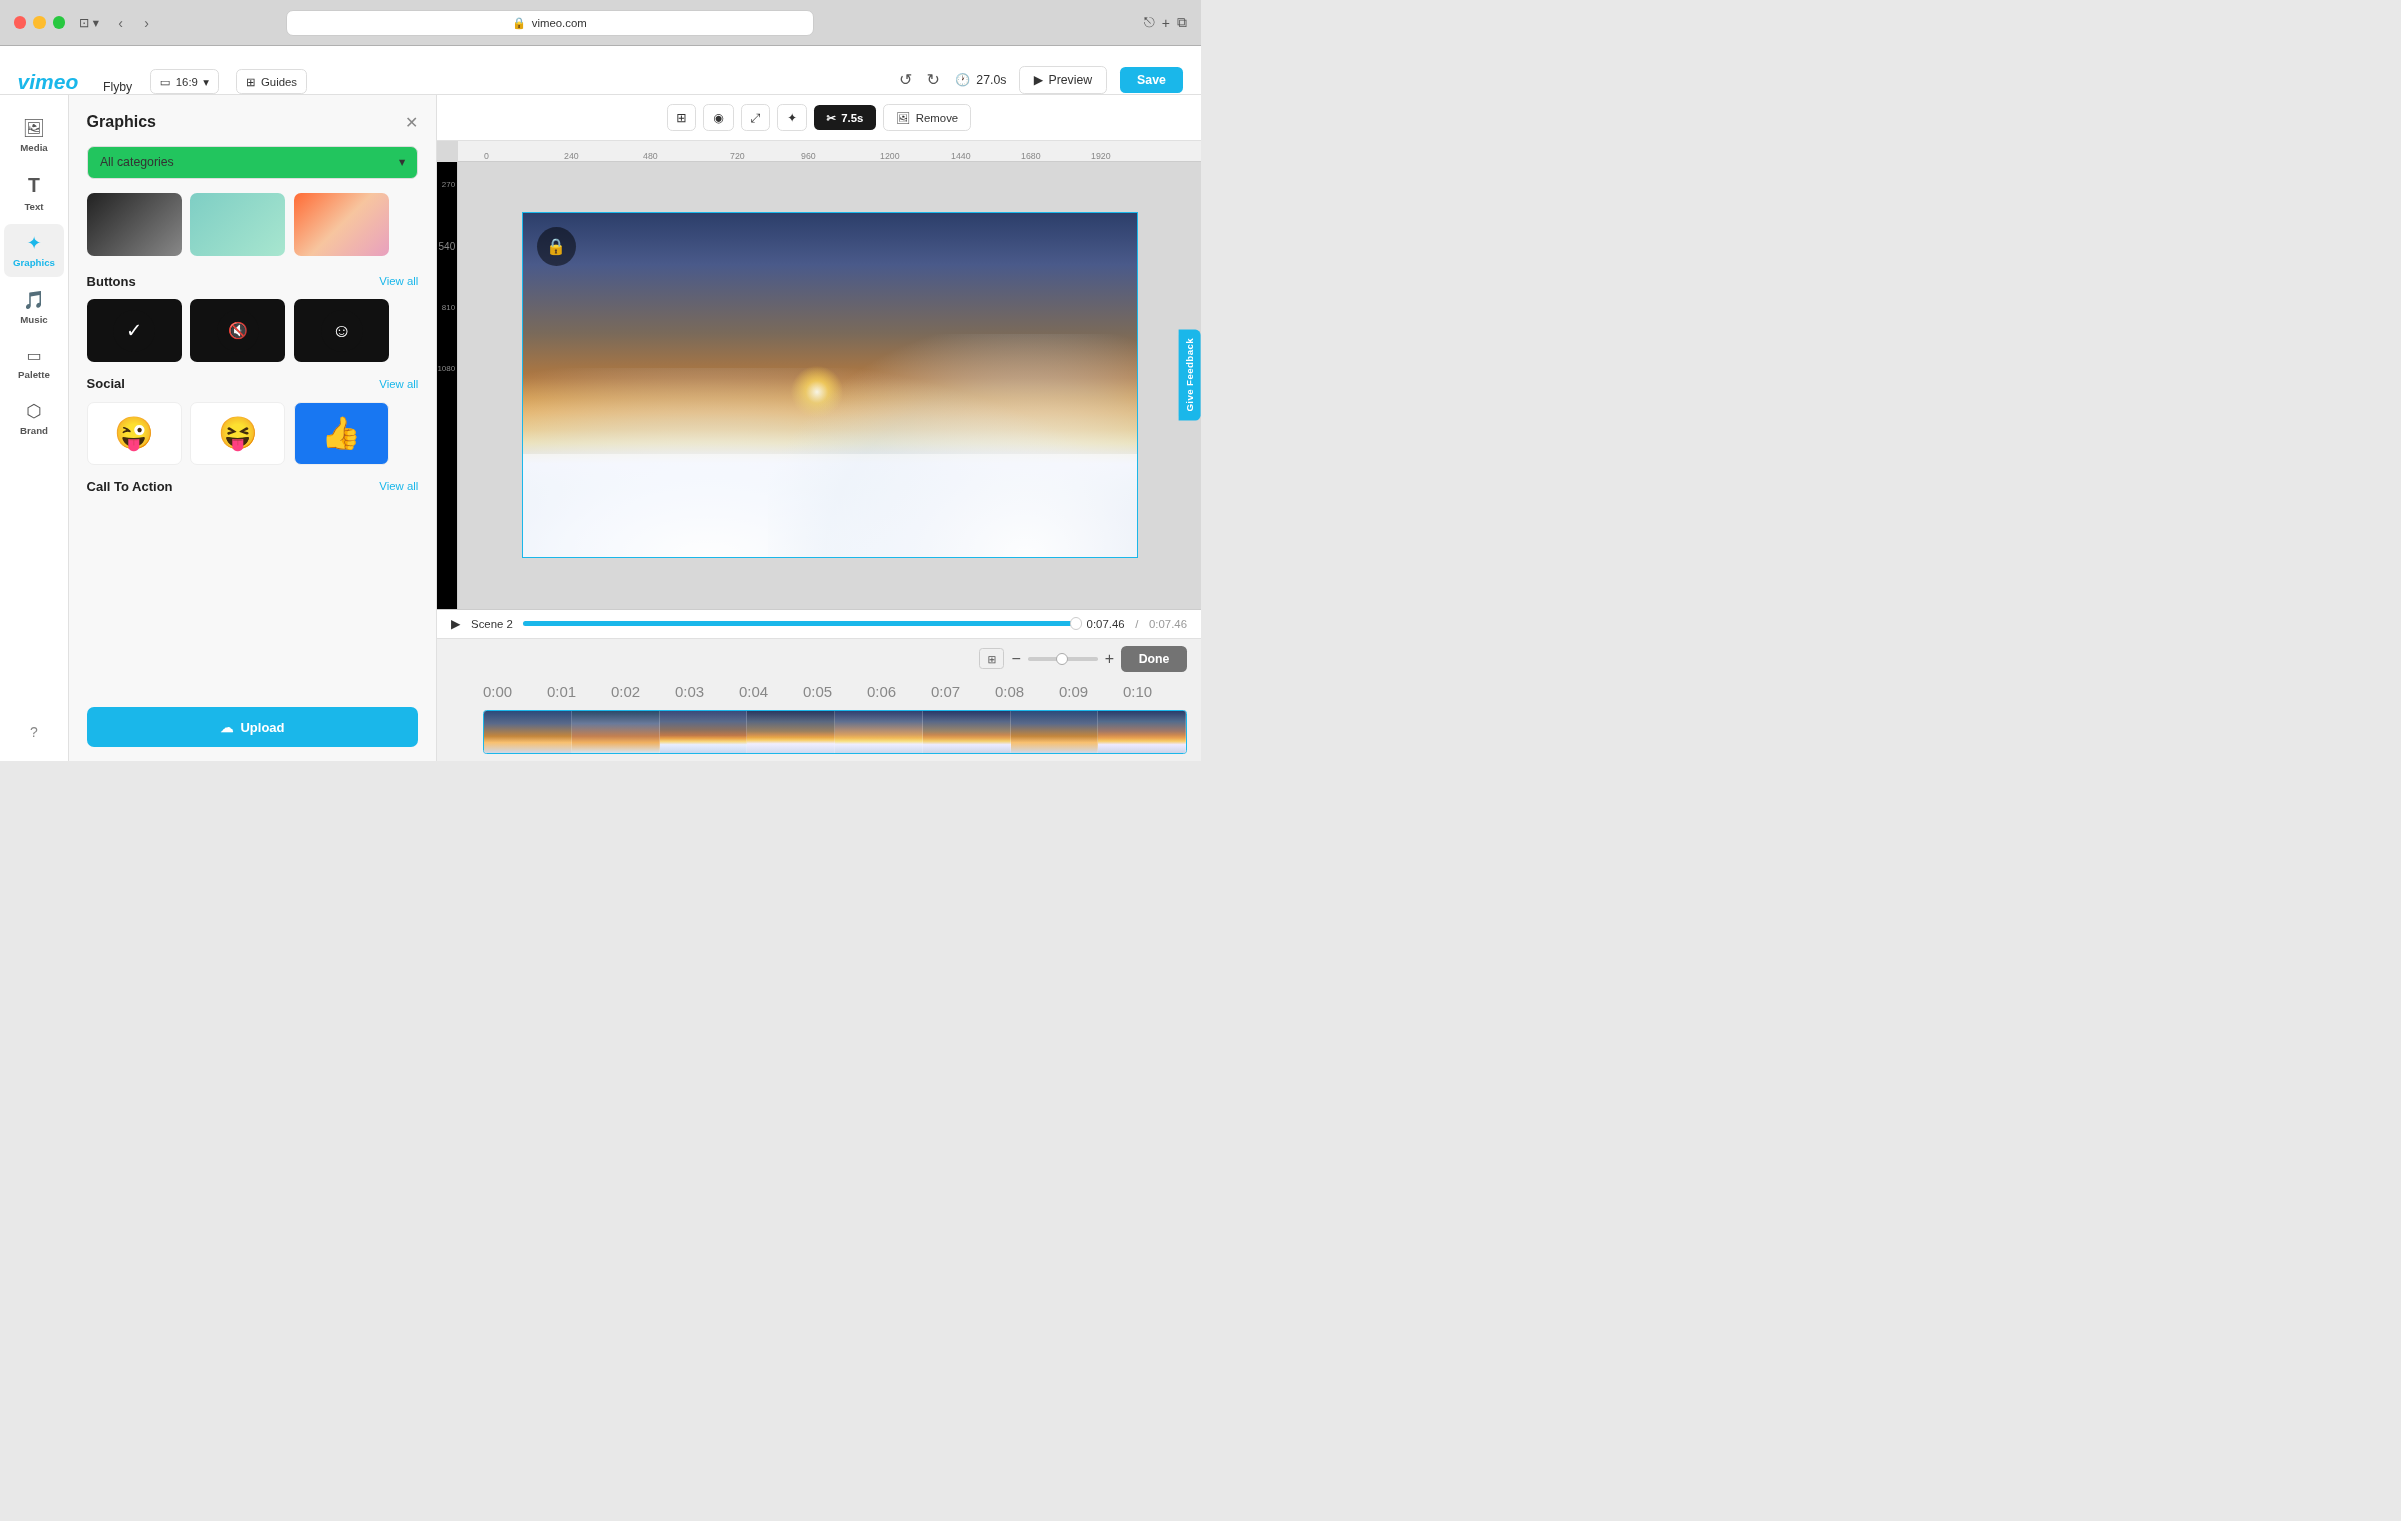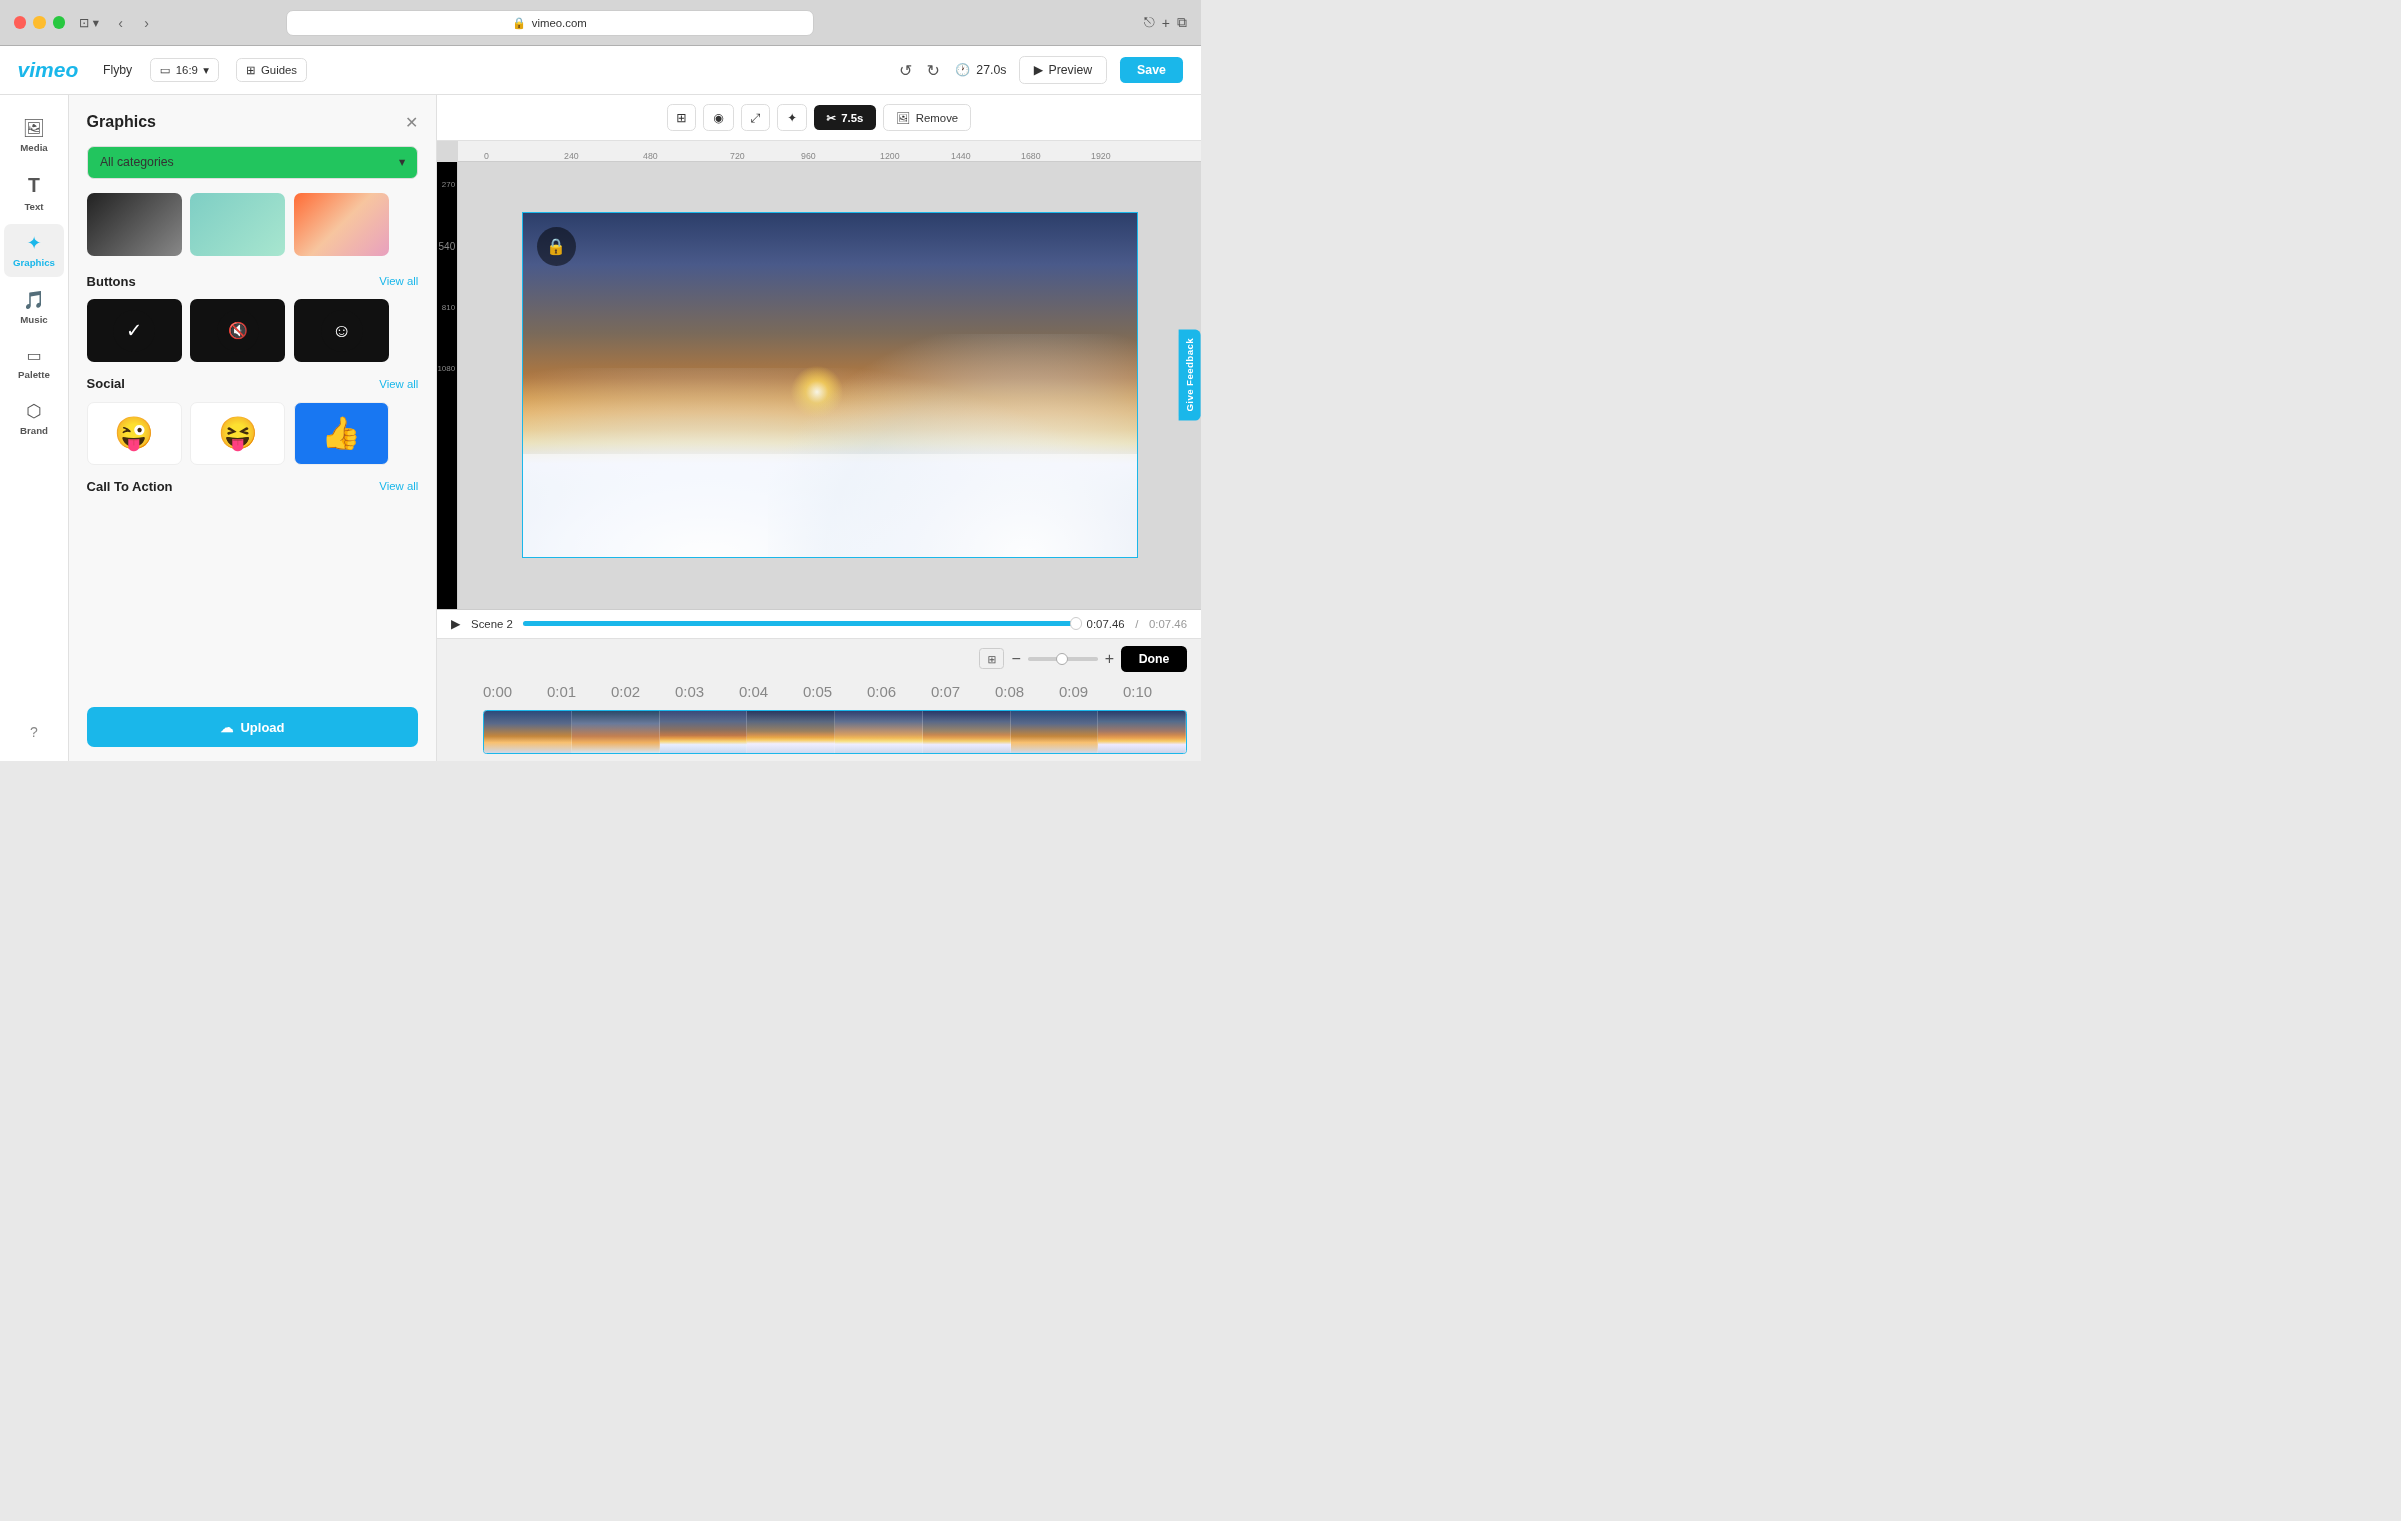--- a/index.html
+++ b/index.html
@@ -12,21 +12,21 @@
     .tl-red { background: #ff5f57; }
     .tl-yellow { background: #febc2e; }
     .tl-green { background: #28c840; }
     .browser-btn { background: none; border: none; color: #666; font-size: 14px; cursor: pointer; padding: 3.5px 5.3px; }
     .browser-sidebar-btn { background: none; border: none; color: #555; font-size: 12.3px; cursor: pointer; padding: 3.5px; }
     .url-bar { flex: 1; background: white; border-radius: 7px; height: 26px; display: flex; align-items: center; justify-content: center; gap: 5.3px; font-size: 11.4px; color: #333; border: 0.9px solid #ccc; max-width: 528px; margin: 0 auto; position: relative; left: -26px; }
     .browser-actions { display: flex; gap: 7px; margin-left: auto; }
     .browser-action-btn { background: none; border: none; color: #555; font-size: 14px; cursor: pointer; }
 
     
-    .app-header { background: white; height: 49px; display: flex; align-items: center; padding: 0 17.6px; gap: 17.6px; border-bottom: 0.9px solid #e0e0e0; }
+    .app-header { background: white; height: 49px; display: flex; align-items: flex-end; padding: 0 17.6px; gap: 17.6px; border-bottom: 0.9px solid #e0e0e0; }
     .vimeo-logo { font-size: 21px; font-weight: bold; color: #1ab7ea; font-style: italic; margin-right: 7px; }
     .project-name { font-size: 12.3px; color: #333; }
     .aspect-ratio-btn { display: flex; align-items: center; gap: 5.3px; border: 0.9px solid #ddd; border-radius: 5.3px; padding: 4.4px 8.8px; font-size: 11.4px; color: #333; cursor: pointer; background: white; }
     .guides-btn { display: flex; align-items: center; gap: 5.3px; border: 0.9px solid #ddd; border-radius: 5.3px; padding: 4.4px 8.8px; font-size: 11.4px; color: #333; cursor: pointer; background: white; }
     .header-spacer { flex: 1; }
     .header-right { display: flex; align-items: center; gap: 12.3px; }
     .undo-redo { display: flex; gap: 7px; }
     .icon-btn { background: none; border: none; color: #555; font-size: 16px; cursor: pointer; padding: 3.5px; }
     .duration-display { display: flex; align-items: center; gap: 5.3px; font-size: 12.3px; color: #333; }
     .preview-btn { display: flex; align-items: center; gap: 5.3px; border: 0.9px solid #ddd; border-radius: 5.3px; padding: 6.2px 14px; font-size: 12.3px; color: #333; cursor: pointer; background: white; }
@@ -102,21 +102,21 @@
     .scene-label { font-size: 11.4px; font-weight: 500; color: #333; }
     .timeline-bar-container { flex: 1; height: 5.3px; background: #e0e0e0; border-radius: 2.6px; position: relative; }
     .timeline-bar-fill { height: 100%; background: #1ab7ea; border-radius: 2.6px; width: 100%; }
     .timeline-handle { width: 12.3px; height: 12.3px; border-radius: 50%; background: white; border: 1.8px solid #ccc; position: absolute; right: -6.2px; top: -3.5px; }
     .timeline-time { font-size: 11.4px; color: #333; }
     .timeline-time-total { font-size: 11.4px; color: #999; }
     .timeline-controls-row { display: flex; align-items: center; justify-content: flex-end; padding: 7px 14px; gap: 7px; }
     .zoom-btn { background: none; border: none; font-size: 16px; color: #555; cursor: pointer; }
     .zoom-slider { width: 70px; height: 3.5px; background: #ccc; border-radius: 1.8px; position: relative; }
     .zoom-slider-thumb { width: 12.3px; height: 12.3px; border-radius: 50%; background: white; border: 1.8px solid #aaa; position: absolute; top: -4.4px; left: 40%; }
-    .done-btn { background: #000000; color: white; border: none; border-radius: 5.3px; padding: 6.2px 17.6px; font-size: 12.3px; font-weight: 600; cursor: pointer; }
+    .done-btn { background: #737373; color: white; border: none; border-radius: 5.3px; padding: 6.2px 17.6px; font-size: 12.3px; font-weight: 600; cursor: pointer; }
     .cols-btn { background: none; border: 0.9px solid #ccc; border-radius: 3.5px; padding: 3.5px 7px; font-size: 10.6px; cursor: pointer; color: #555; }
 
     
     .filmstrip-row { padding: 7px 14px; display: flex; align-items: center; }
     .filmstrip { height: 44px; flex: 1; display: flex; border-radius: 3.5px; overflow: hidden; border: 1.8px solid #1ab7ea; }
     .film-frame { flex: 1; background: linear-gradient(180deg, #2c4a7a 0%, #5a6a8a 30%, #c4863c 60%, #f8c070 75%, #d0d8e8 100%); border-right: 0.9px solid rgba(255,255,255,0.2); }
 
     
     .time-labels-row { display: flex; padding: 3.5px 14px; font-size: 15px; color: #888; }
     .time-label { flex: 1; text-align: left; }

